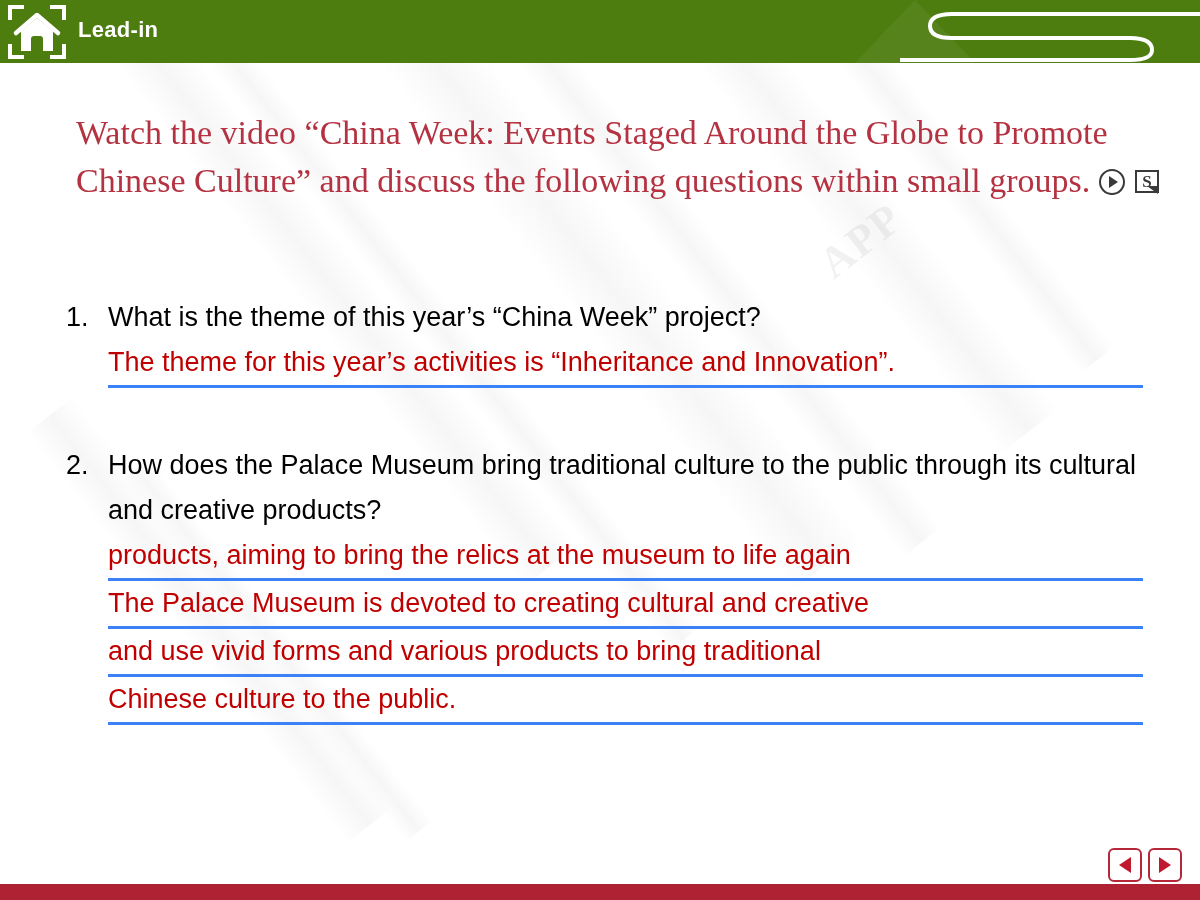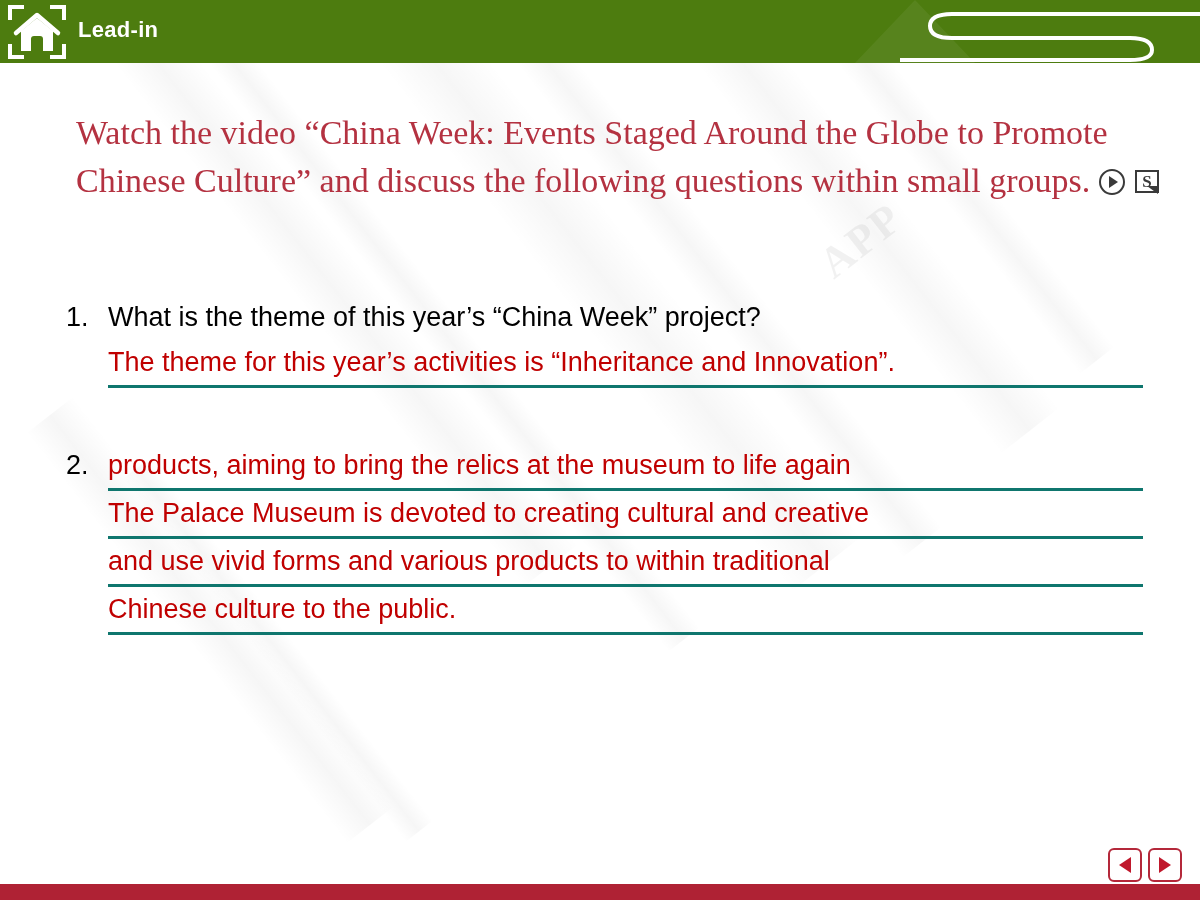--- a/index.html
+++ b/index.html
@@ -112,21 +112,21 @@
   .q-body { margin-left: 42px; }
   .q-text {
     font-size: 27px;
     color: #000000;
     line-height: 45px;
   }
   .a-line {
     font-size: 27px;
     color: #C00000;
     line-height: 44px;
-    border-bottom: 3px solid #0f766e;
+    border-bottom: 3px solid #3b82f6;
     width: 1035px;
     box-sizing: border-box;
     padding-bottom: 1px;
   }
 
   
   #nav {
     position: absolute;
     right: 18px; bottom: 18px;
     display: flex;
@@ -229,23 +229,24 @@
       <div class="q-num">1.</div>
       <div class="q-body">
         <div class="q-text">What is the theme of this year’s “China Week” project?</div>
         <div class="a-line">The theme for this year’s activities is “Inheritance and Innovation”.</div>
       </div>
     </div>
 
     <div class="q-block" style="margin-top:30px;">
       <div class="q-num">2.</div>
       <div class="q-body">
+        <div class="q-text">How does the Palace Museum bring traditional culture to the public through its cultural and creative products?</div>
         <div class="a-line">products, aiming to bring the relics at the museum to life again</div>
         <div class="a-line">The Palace Museum is devoted to creating cultural and creative</div>
-        <div class="a-line">and use vivid forms and various products to within traditional</div>
+        <div class="a-line">and use vivid forms and various products to bring traditional</div>
         <div class="a-line">Chinese culture to the public.</div>
       </div>
     </div>
 
   </div>
 </div>
 
 <div id="nav">
   <div class="nav-btn">
     <div class="tri-left"></div>

